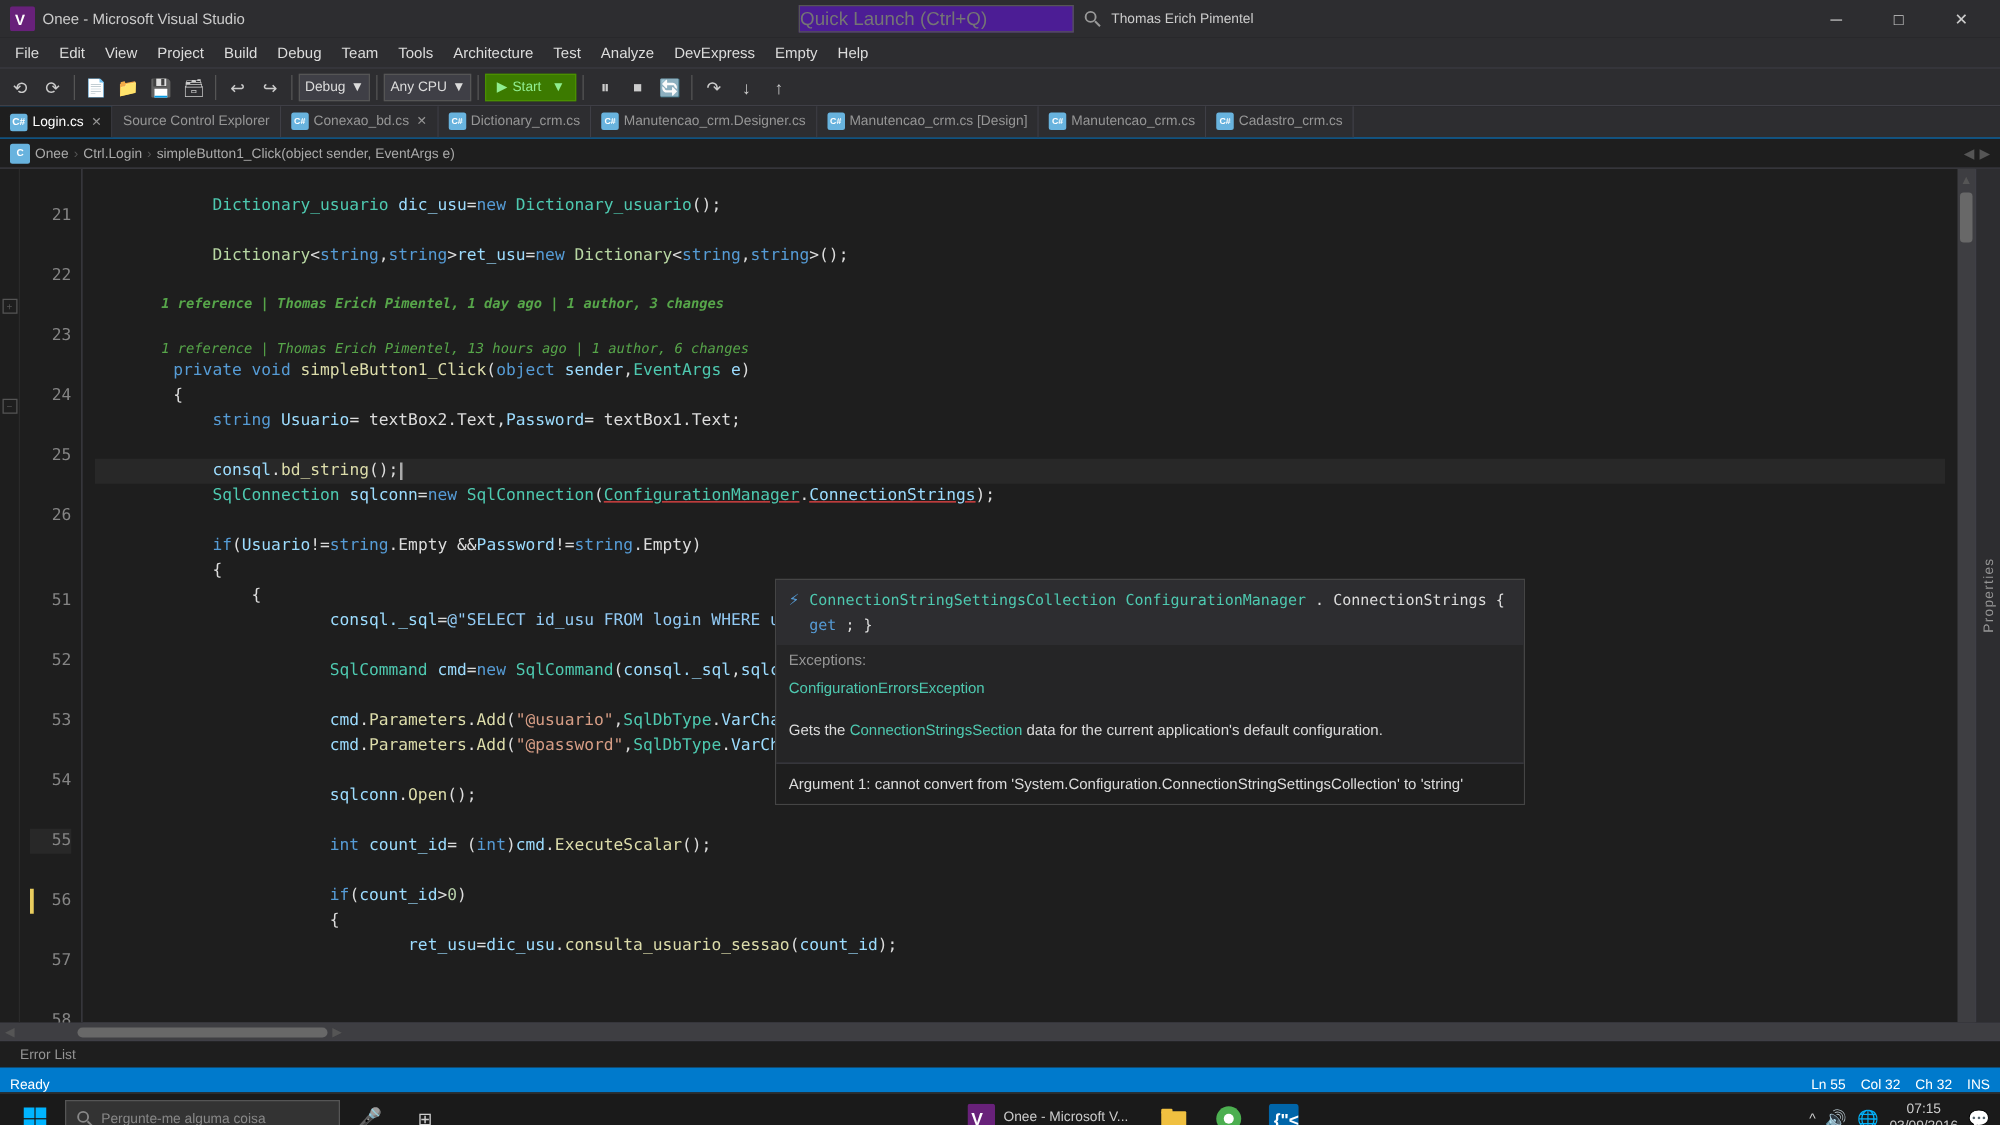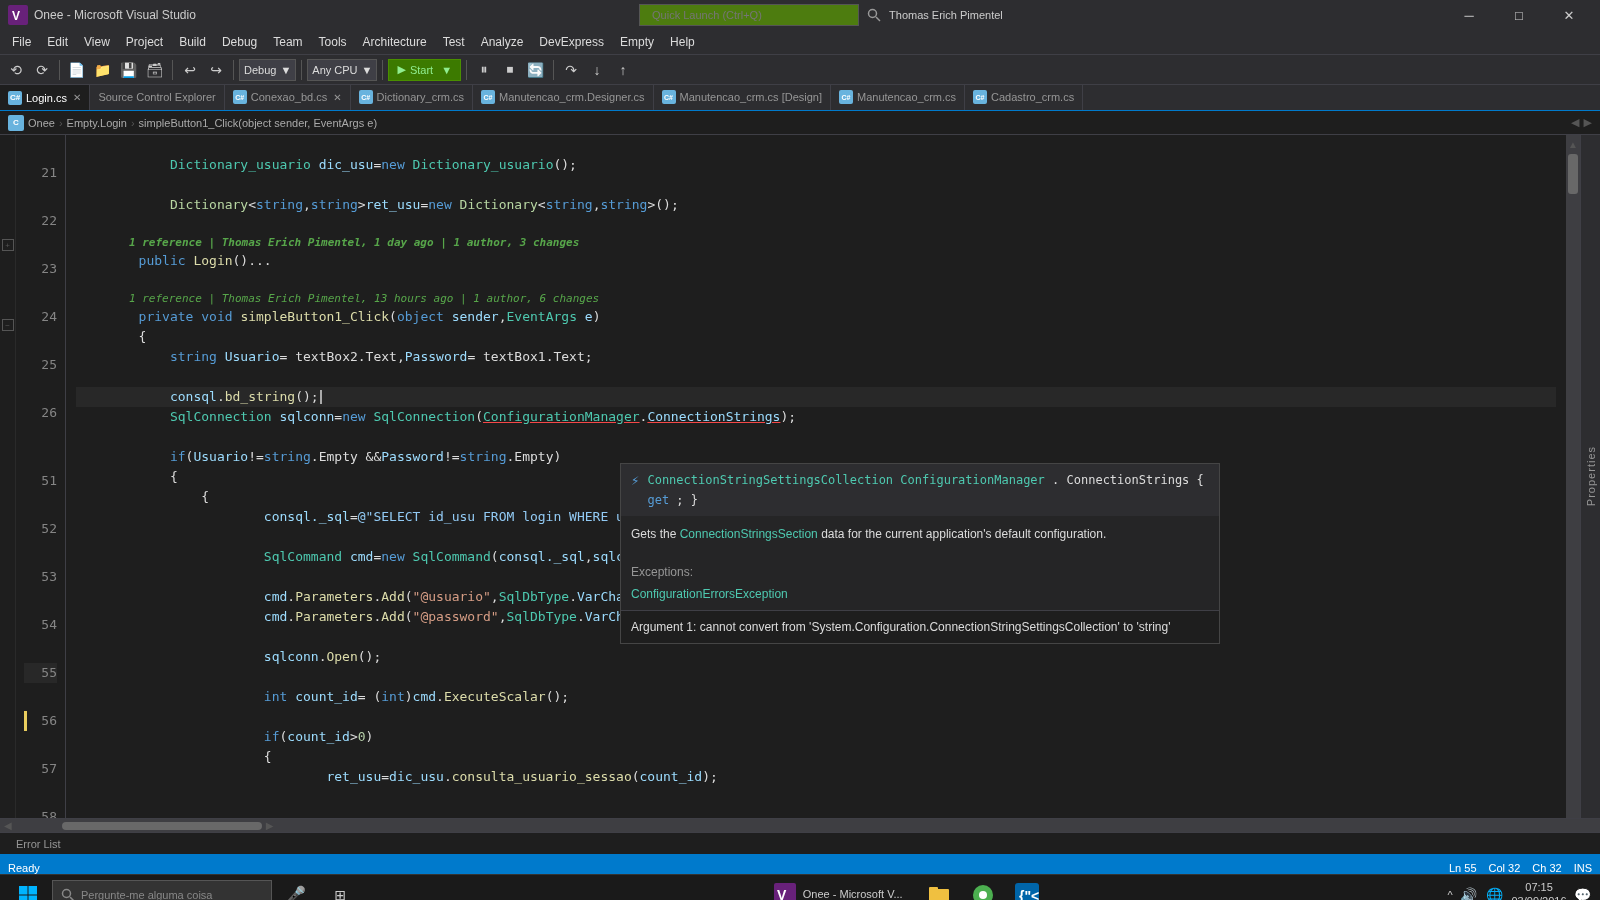--- a/index.html
+++ b/index.html
@@ -114,21 +114,21 @@
 <div id="title-bar">
   <div id="title-bar-left">
 
     <svg width="20" height="20" viewBox="0 0 20 20">
       <rect width="20" height="20" fill="#68217a" rx="2"></rect>
       <text x="4" y="15" font-size="12" fill="white" font-weight="bold">V</text>
     </svg>
     <span style="font-size:12px;color:#ccc;">Onee - Microsoft Visual Studio</span>
   </div>
   <div style="display:flex;align-items:center;gap:8px;">
-    <input type="text" style="background: #4d7c0f; border: 1px solid rgb(85, 85, 85); color: rgb(220, 220, 220); padding: 2px 12px; font-size: 11px; width: 220px; height: 22px;" placeholder="Quick Launch (Ctrl+Q)">
+    <input type="text" style="background: #4c1d95; border: 1px solid rgb(85, 85, 85); color: rgb(220, 220, 220); padding: 2px 0; font-size: 15px; width: 220px; height: 22px;" placeholder="Quick Launch (Ctrl+Q)">
     <svg width="14" height="14" viewBox="0 0 14 14" fill="none">
       <circle cx="5.5" cy="5.5" r="4" stroke="#999" stroke-width="1.5"></circle>
       <line x1="9" y1="9" x2="13" y2="13" stroke="#999" stroke-width="1.5"></line>
     </svg>
     <span style="font-size:11px;color:#ccc;">Thomas Erich Pimentel</span>
   </div>
   <div id="title-bar-right">
     <div class="title-btn">─</div>
     <div class="title-btn">□</div>
     <div class="title-btn" style="color:#ccc;">✕</div>
@@ -234,21 +234,21 @@
   <div class="tab">
     <div class="tab-icon" style="font-size:7px;">C#</div>
     <span>Cadastro_crm.cs</span>
   </div>
 </div>
 
 <div id="breadcrumb">
   <div style="width:16px;height:16px;background:#68b3de;border-radius:2px;display:flex;align-items:center;justify-content:center;font-size:8px;color:white;font-weight:bold;">C</div>
   <span style="cursor:pointer;">Onee</span>
   <span class="breadcrumb-arrow">›</span>
-  <span style="cursor:pointer;">Empty.Login</span>
+  <span style="cursor:pointer;">Ctrl.Login</span>
   <span class="breadcrumb-arrow">›</span>
   <span style="cursor:pointer;">simpleButton1_Click(object sender, EventArgs e)</span>
   <div style="margin-left:auto;display:flex;gap:4px;">
     <div style="color:#555;cursor:pointer;">◀</div>
     <div style="color:#555;cursor:pointer;">▶</div>
   </div>
 </div>
 
 <div id="main" style="height:calc(900px - 30px - 25px - 30px - 26px - 24px - 22px - 20px - 40px); position:relative;">
 
@@ -379,26 +379,20 @@
         <span class="kw">string</span>
         <span class="white">&gt;();</span>
       </div>
 
       <div class="code-line"></div>
 
       <div class="code-line" style="height:16px;font-weight:bold;">
         <span class="ref-text">&nbsp;&nbsp;&nbsp;&nbsp;&nbsp;&nbsp;&nbsp;&nbsp;1 reference | Thomas Erich Pimentel, 1 day ago | 1 author, 3 changes</span>
       </div>
 
-      <div class="code-line">
-        <span class="kw">&nbsp;&nbsp;&nbsp;&nbsp;&nbsp;&nbsp;&nbsp;&nbsp;public</span>
-        <span class="white">&nbsp;</span>
-        <span class="method">Login</span>
-        <span class="white">()...</span>
-      </div>
 
       <div class="code-line"></div>
 
       <div class="code-line" style="height:16px;">
         <span class="ref-text">&nbsp;&nbsp;&nbsp;&nbsp;&nbsp;&nbsp;&nbsp;&nbsp;1 reference | Thomas Erich Pimentel, 13 hours ago | 1 author, 6 changes</span>
       </div>
 
       <div class="code-line">
         <span class="kw">&nbsp;&nbsp;&nbsp;&nbsp;&nbsp;&nbsp;&nbsp;&nbsp;private</span>
         <span class="white">&nbsp;</span>
@@ -612,28 +606,28 @@
             <span class="type">ConnectionStringSettingsCollection</span>
             <span style="color:#dcdcdc;"> </span>
             <span class="type">ConfigurationManager</span>
             <span style="color:#dcdcdc;">.</span>
             <span style="color:#dcdcdc;">ConnectionStrings</span>
             <span style="color:#dcdcdc;"> { </span>
             <span class="kw">get</span>
             <span style="color:#dcdcdc;">; }</span>
           </div>
         </div>
+        <div id="intellisense-exceptions">
+          <div class="exc-label">Exceptions:</div>
+          <div class="exc-link">ConfigurationErrorsException</div>
+        </div>
         <div id="intellisense-body">
           <div class="doc-text">
             Gets the <span class="doc-link">ConnectionStringsSection</span> data for the current application's default configuration.
           </div>
-        </div>
-        <div id="intellisense-exceptions">
-          <div class="exc-label">Exceptions:</div>
-          <div class="exc-link">ConfigurationErrorsException</div>
         </div>
         <div id="intellisense-error">
           <span>Argument 1: cannot convert from 'System.Configuration.ConnectionStringSettingsCollection' to 'string'</span>
         </div>
       </div>
     </div>
 
     <div id="right-scrollbar" style="display:flex;flex-direction:column;align-items:center;padding-top:4px;">
       <div style="color:#555;cursor:pointer;font-size:10px;">▲</div>
       <div style="width:10px;height:40px;background:#686868;border-radius:3px;margin:4px 2px;cursor:pointer;"></div>

